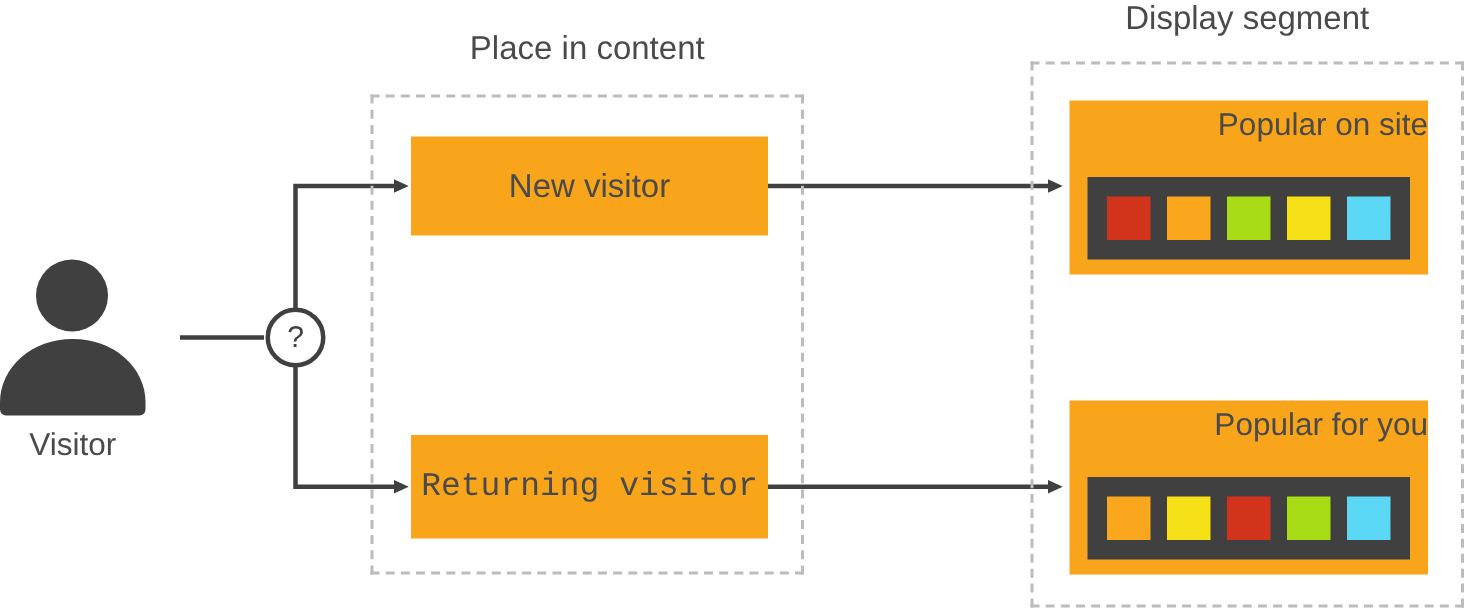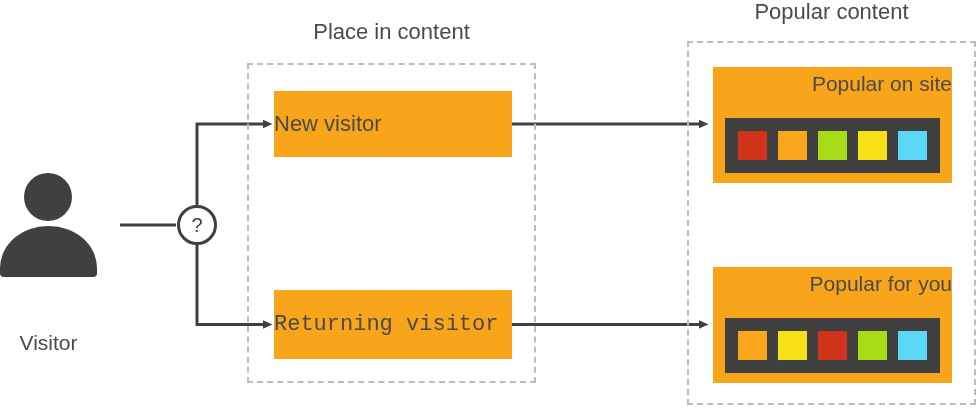--- a/index.html
+++ b/index.html
@@ -32,21 +32,20 @@
     width: 97px; height: 51px;
     background: #404040;
     border-radius: 48px 48px 4px 4px / 42px 42px 4px 4px;
   }
   .visitor-label {
     left: 0px; top: 285px;
     width: 97px;
     text-align: center;
     font-size: 21px;
     color: #4a4a4a;
-    margin-top: 46px;
   }
 
   
   .decision-circle {
     left: 177px; top: 205px;
     width: 40px; height: 40px;
     box-sizing: border-box;
     border: 3px solid #404040;
     border-radius: 50%;
     background: #ffffff;
@@ -75,20 +74,21 @@
   .title-segment { left: 247px; top: 19px; width: 289px; }
   .title-display { left: 687px; top: -1px; width: 289px; }
 
   
   .segment-box {
     left: 274px;
     width: 238px;
     background: #f9a51c;
     display: flex;
     align-items: center;
+    justify-content: center;
     font-size: 22px;
     color: #4a4a4a;
   }
   .segment-new { top: 91px; height: 66px; }
   .segment-returning { top: 290px; height: 69px; font-family: Liberation Mono, monospace; }
 
   
   .content-card {
     left: 713px;
     width: 239px;
@@ -146,21 +146,21 @@
   <div class="abs group-title title-segment">Place in content</div>
   <div class="abs group-box group-segment"></div>
 
   <div class="abs segment-box segment-new">
     <span>New visitor</span>
   </div>
   <div class="abs segment-box segment-returning">
     <span>Returning visitor</span>
   </div>
 
-  <div class="abs group-title title-display">Popular content</div>
+  <div class="abs group-title title-display">Display segment</div>
   <div class="abs group-box group-display"></div>
 
   <div class="abs content-card card-top">
     <div class="card-label">Popular on site</div>
     <div class="content-strip">
         <div class="square" style="background-color: rgb(210, 51, 27);"></div>
         <div class="square" style="background-color: rgb(250, 167, 30);"></div>
         <div class="square" style="background-color: rgb(168, 220, 22);"></div>
         <div class="square" style="background-color: rgb(246, 224, 23);"></div>
         <div class="square" style="background-color: rgb(92, 216, 247);"></div>

